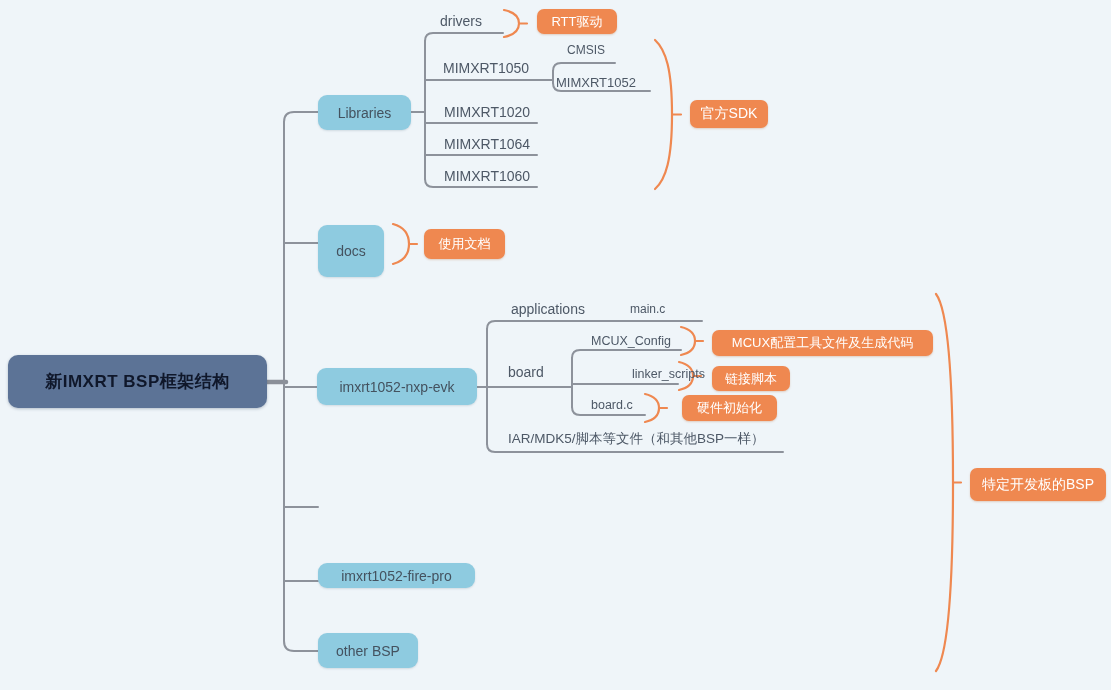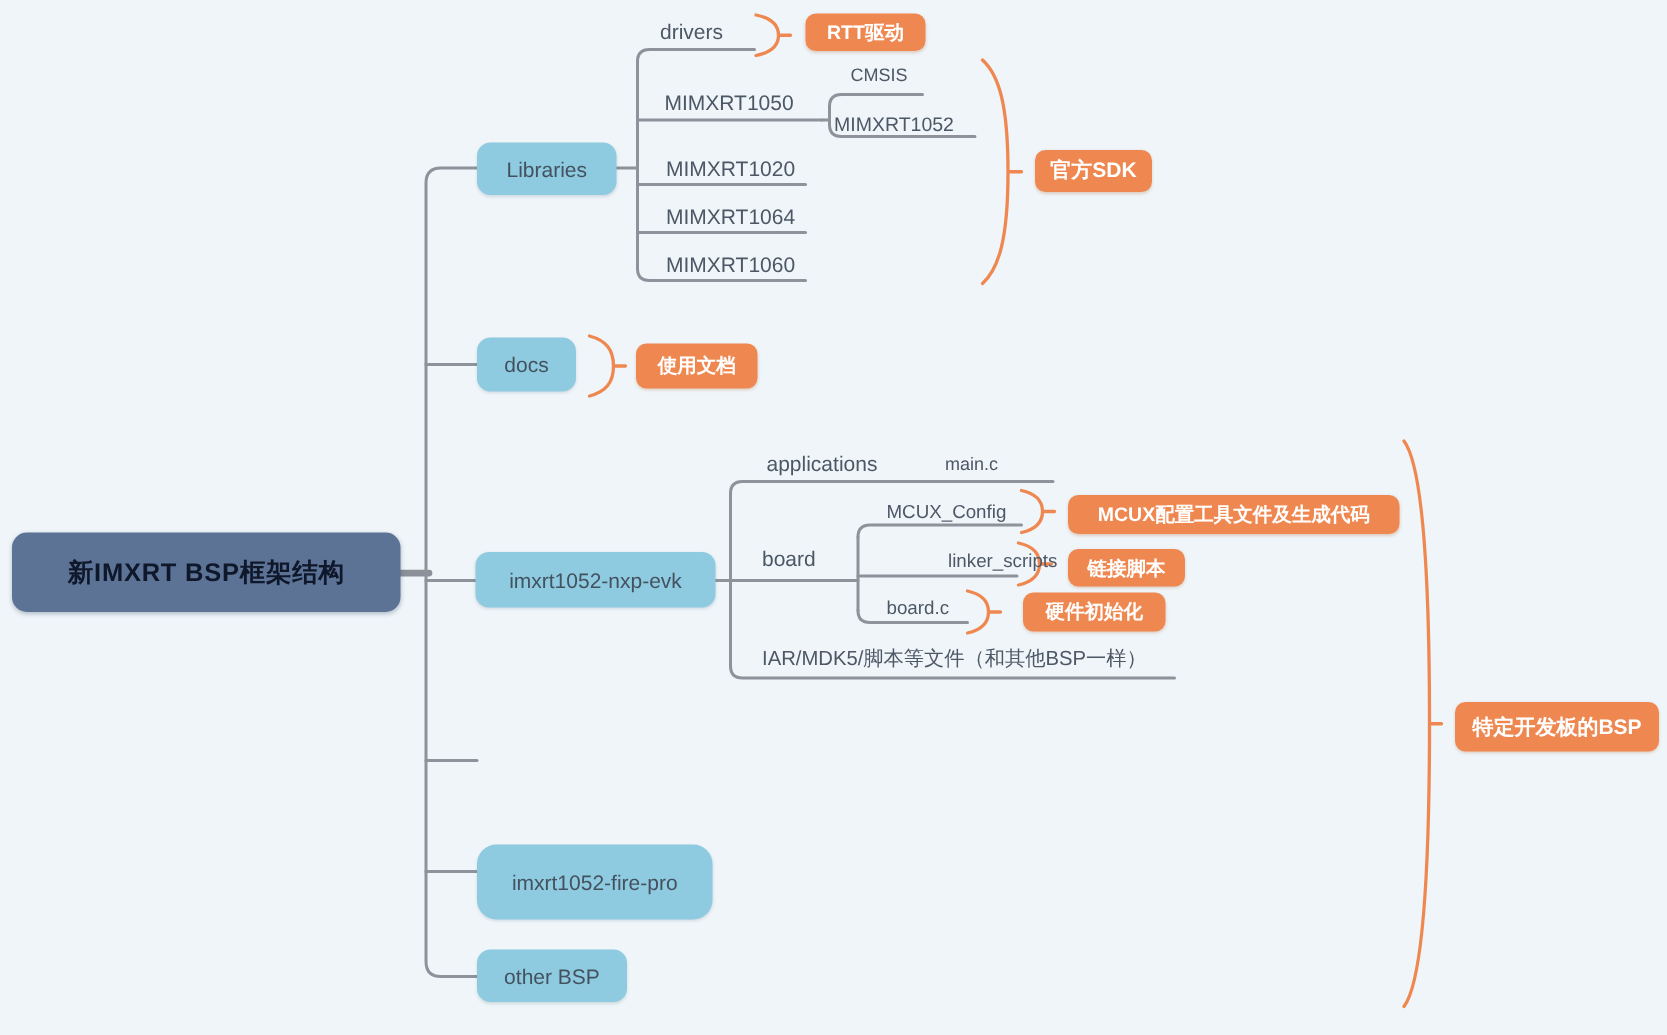--- a/index.html
+++ b/index.html
@@ -24,21 +24,21 @@
   .root-topic {
     background:#5c7396; border-radius:10px;
     display:flex; align-items:center; justify-content:center;
     color:#0f172a; font-size:17px; font-weight:bold;
     box-shadow:0 1px 3px rgba(40,60,90,0.3);
     letter-spacing:0.5px;
   }
   .summary {
     background:#ef8850; border-radius:7px;
     display:flex; align-items:center; justify-content:center;
-    color:#ffffff; font-size:13px; font-weight:bold;
+    color:#ffffff; font-size:13px; font-weight:normal;
     box-shadow:0 1px 2px rgba(180,90,30,0.25);
     white-space:nowrap;
   }
 </style>
 </head>
 <body>
 
 <div id="canvas">
 
   <svg id="wires" width="1111" height="690" viewBox="0 0 1111 690">
@@ -82,23 +82,23 @@
       <path d="M 681 327 C 690 329 695 333 695 341 C 695 349 690 353 681 355 M 695 341 H 703"></path>
       <path d="M 679 362 C 688 364 693 368 693 376 C 693 384 688 388 679 390 M 693 376 H 701"></path>
       <path d="M 645 394 C 654 396 659 400 659 408 C 659 416 654 420 645 422 M 659 408 H 667"></path>
       <path d="M 936 294 C 948 310 953 380 953 482.5 C 953 585 948 655 936 671 M 953 482.5 H 961"></path>
     </g>
   </svg>
 
   <div class="node root-topic" style="left:8px; top:355px; width:259px; height:53px;">新IMXRT BSP框架结构</div>
 
   <div class="node topic" style="left:318px; top:95px; width:93px; height:35px;">Libraries</div>
-  <div class="node topic" style="left:318px; top:225px; width:66px; height:36px;">docs</div>
+  <div class="node topic" style="left:318px; top:225px; width:66px; height:52px;">docs</div>
   <div class="node topic" style="left:317px; top:368px; width:160px; height:37px;">imxrt1052-nxp-evk</div>
-  <div class="node topic" style="left:318px; top:563px; width:157px; height:50px;border-radius:13px;">imxrt1052-fire-pro</div>
+  <div class="node topic" style="left:318px; top:563px; width:157px; height:25px;">imxrt1052-fire-pro</div>
   <div class="node topic" style="left:318px; top:633px; width:100px; height:35px;">other BSP</div>
 
   <div class="node lbl" style="left:440px; top:13px; font-size:14px;">drivers</div>
   <div class="node lbl" style="left:443px; top:60px; font-size:14px;">MIMXRT1050</div>
   <div class="node lbl" style="left:567px; top:44px; font-size:12px;">CMSIS</div>
   <div class="node lbl" style="left:556px; top:76px; font-size:13px;">MIMXRT1052</div>
   <div class="node lbl" style="left:444px; top:104px; font-size:14px;">MIMXRT1020</div>
   <div class="node lbl" style="left:444px; top:136px; font-size:14px;">MIMXRT1064</div>
   <div class="node lbl" style="left:444px; top:168px; font-size:14px;">MIMXRT1060</div>
 

